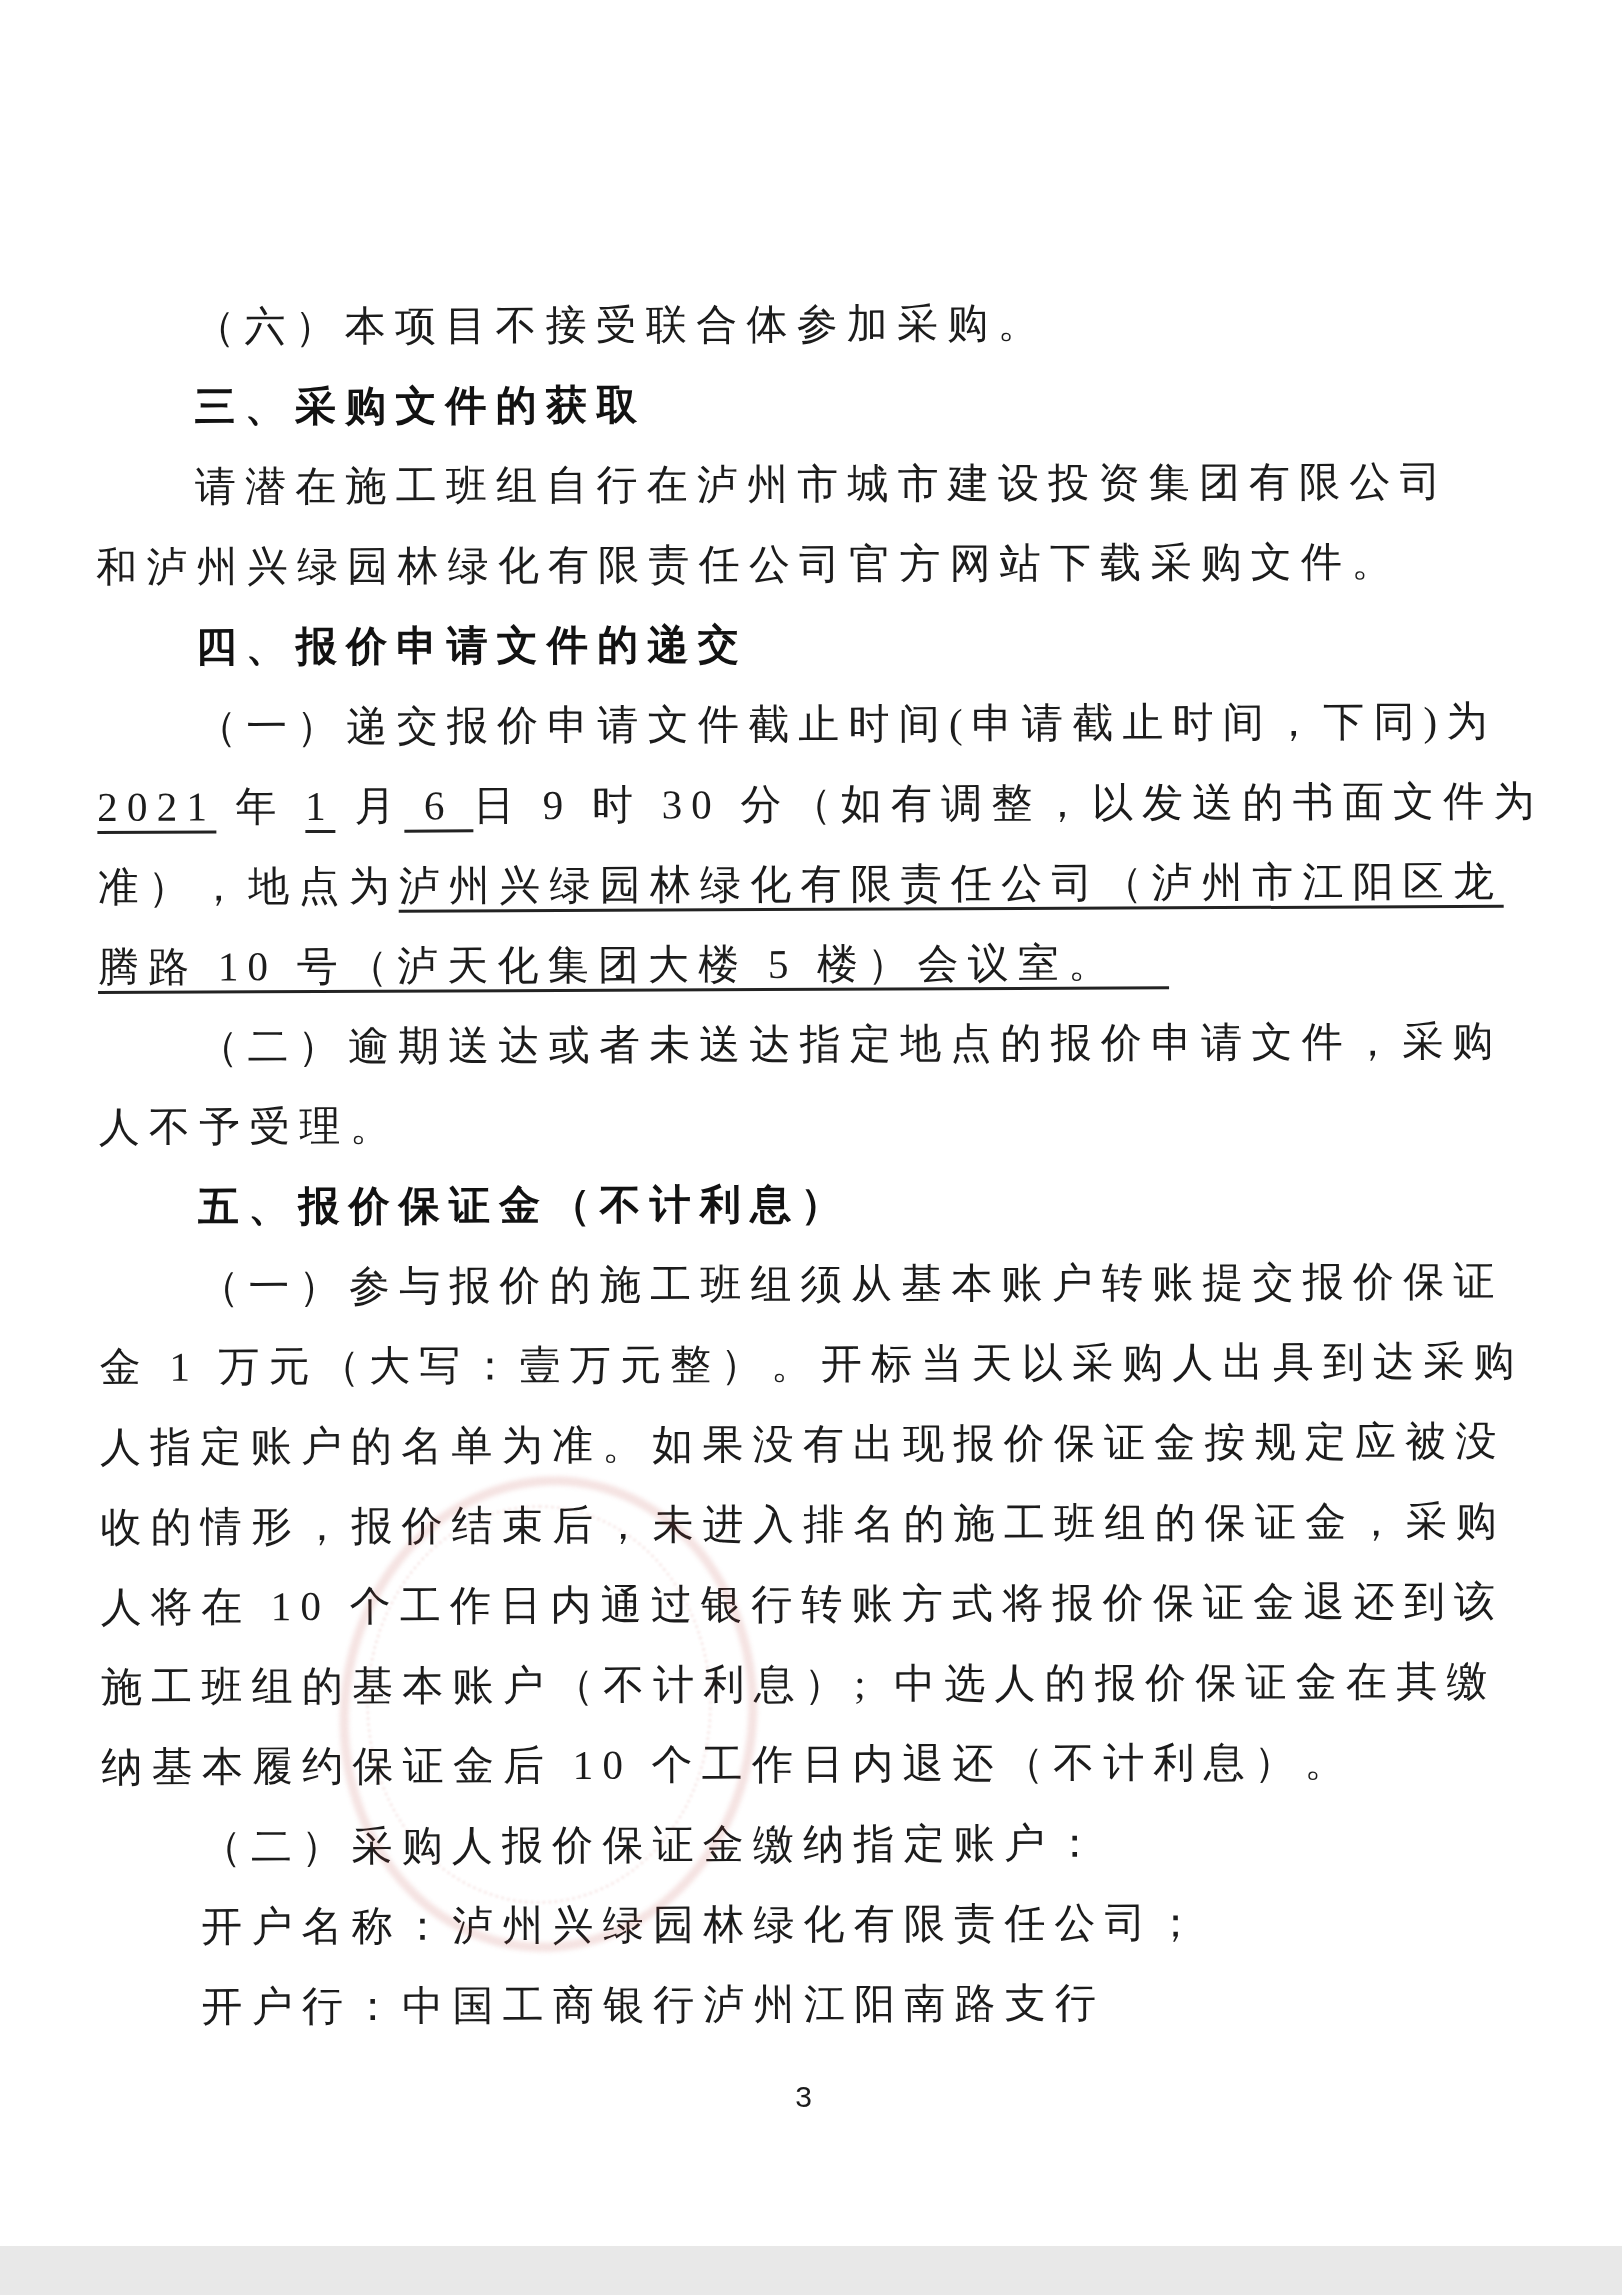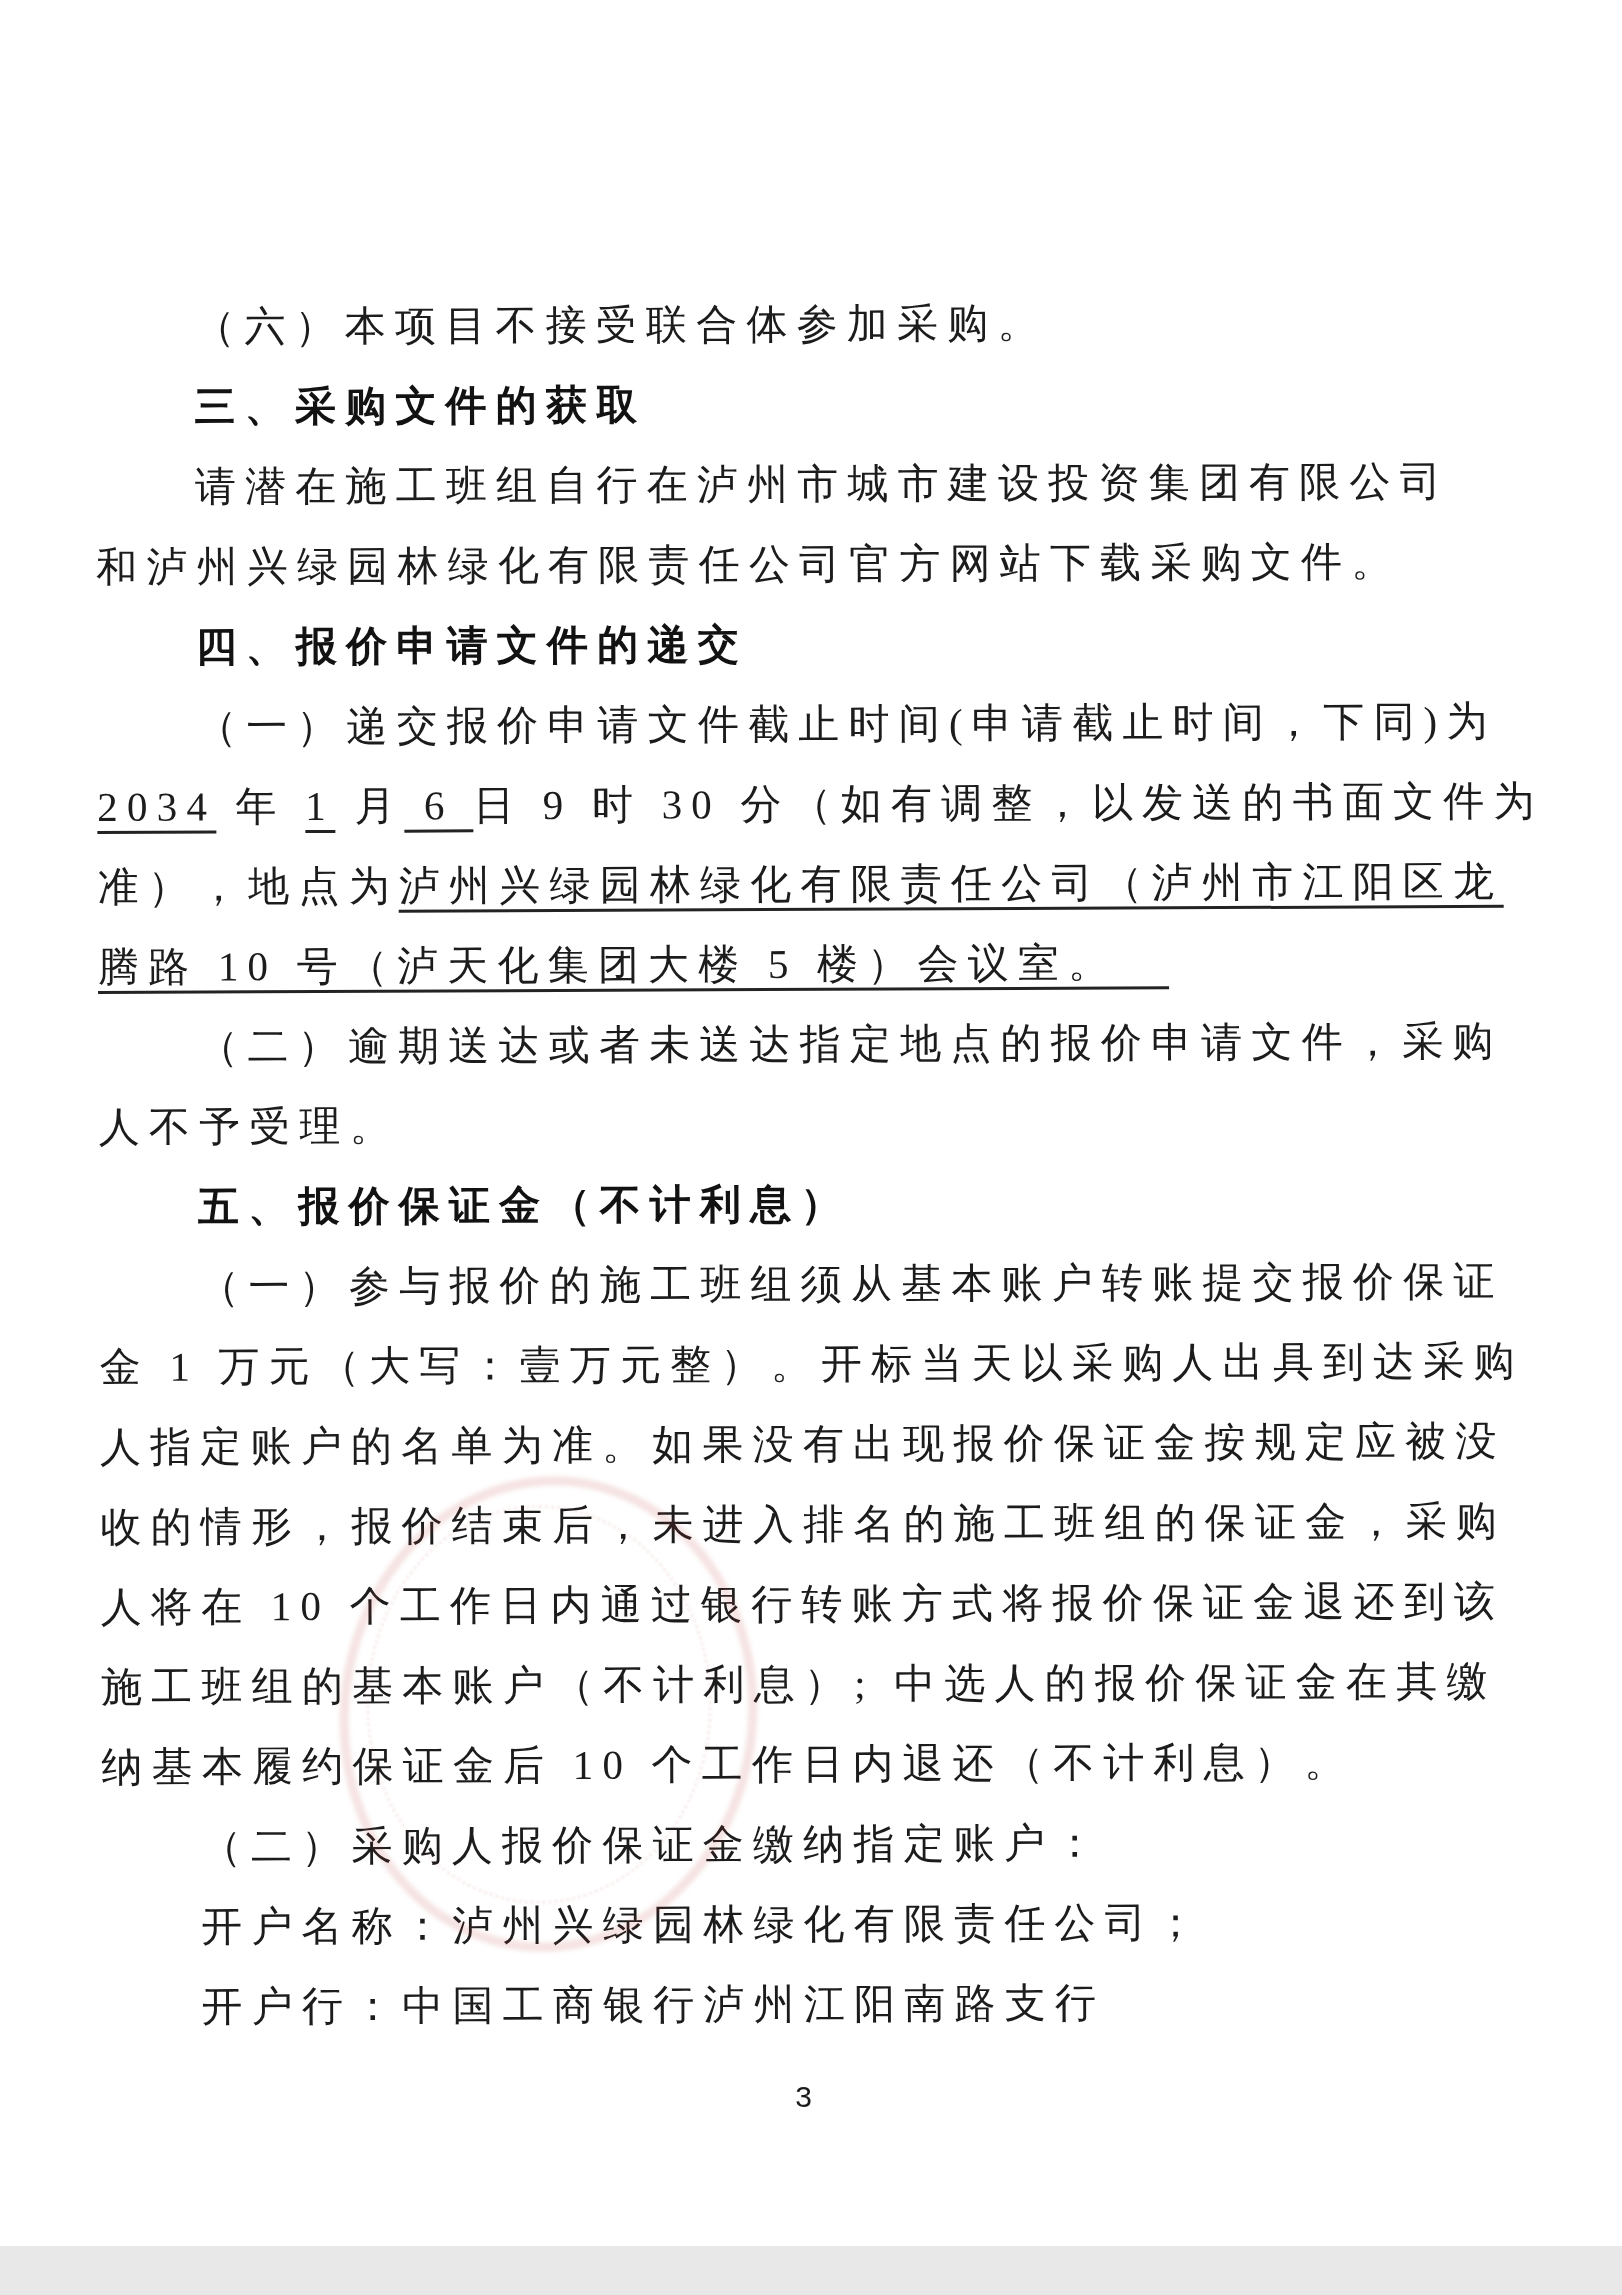--- a/index.html
+++ b/index.html
@@ -66,21 +66,21 @@
 <body>
 
 <div class="page">
   <div class="content" id="doc-lines">
       <div class="line indent"><span>（六）本项目不接受联合体参加采购。</span></div>
       <div class="line indent heading"><span>三、采购文件的获取</span></div>
       <div class="line indent"><span>请潜在施工班组自行在泸州市城市建设投资集团有限公司</span></div>
       <div class="line"><span>和泸州兴绿园林绿化有限责任公司官方网站下载采购文件。</span></div>
       <div class="line indent heading"><span>四、报价申请文件的递交</span></div>
       <div class="line indent"><span>（一）递交报价申请文件截止时间(申请截止时间，下同)为</span></div>
-      <div class="line"><span class="u">2034</span><span> 年 </span><span class="u">1</span><span> 月</span><span class="u"> 6 </span><span>日 9 时 30 分（如有调整，以发送的书面文件为</span></div>
+      <div class="line"><span class="u">2021</span><span> 年 </span><span class="u">1</span><span> 月</span><span class="u"> 6 </span><span>日 9 时 30 分（如有调整，以发送的书面文件为</span></div>
       <div class="line"><span>准），地点为</span><span class="u">泸州兴绿园林绿化有限责任公司（泸州市江阳区龙</span></div>
       <div class="line"><span class="u">腾路 10 号（泸天化集团大楼 5 楼）会议室。　</span></div>
       <div class="line indent"><span>（二）逾期送达或者未送达指定地点的报价申请文件，采购</span></div>
       <div class="line"><span>人不予受理。</span></div>
       <div class="line indent heading"><span>五、报价保证金（不计利息）</span></div>
       <div class="line indent"><span>（一）参与报价的施工班组须从基本账户转账提交报价保证</span></div>
       <div class="line"><span>金 1 万元（大写：壹万元整）。开标当天以采购人出具到达采购</span></div>
       <div class="line"><span>人指定账户的名单为准。如果没有出现报价保证金按规定应被没</span></div>
       <div class="line"><span>收的情形，报价结束后，未进入排名的施工班组的保证金，采购</span></div>
       <div class="line"><span>人将在 10 个工作日内通过银行转账方式将报价保证金退还到该</span></div>

